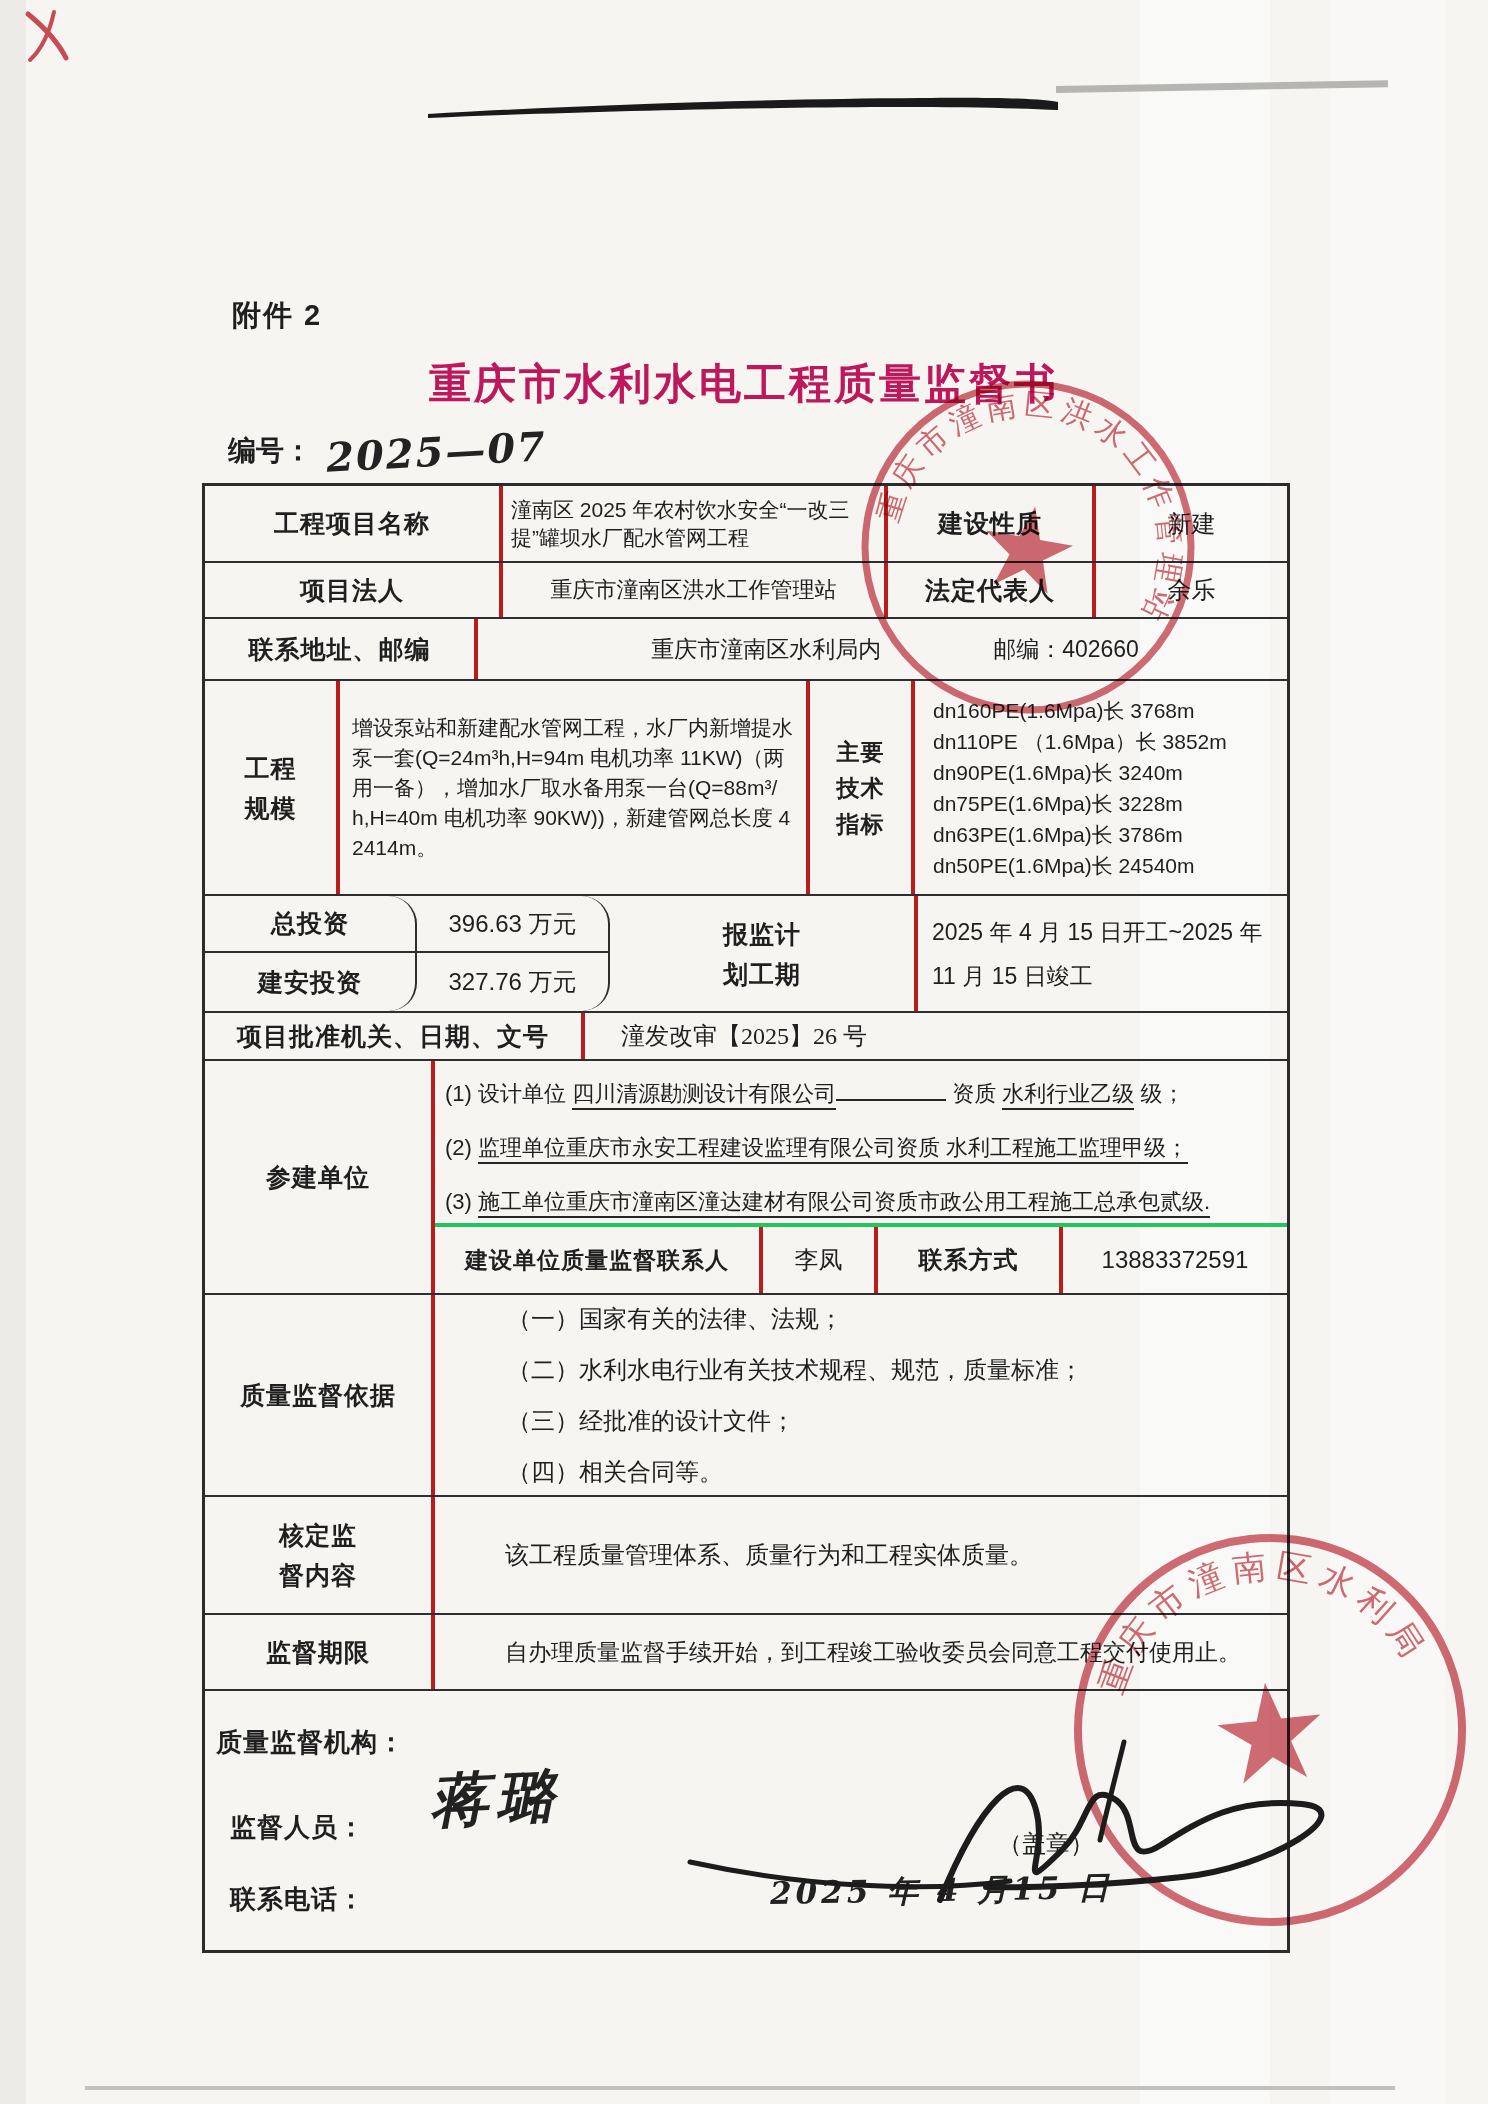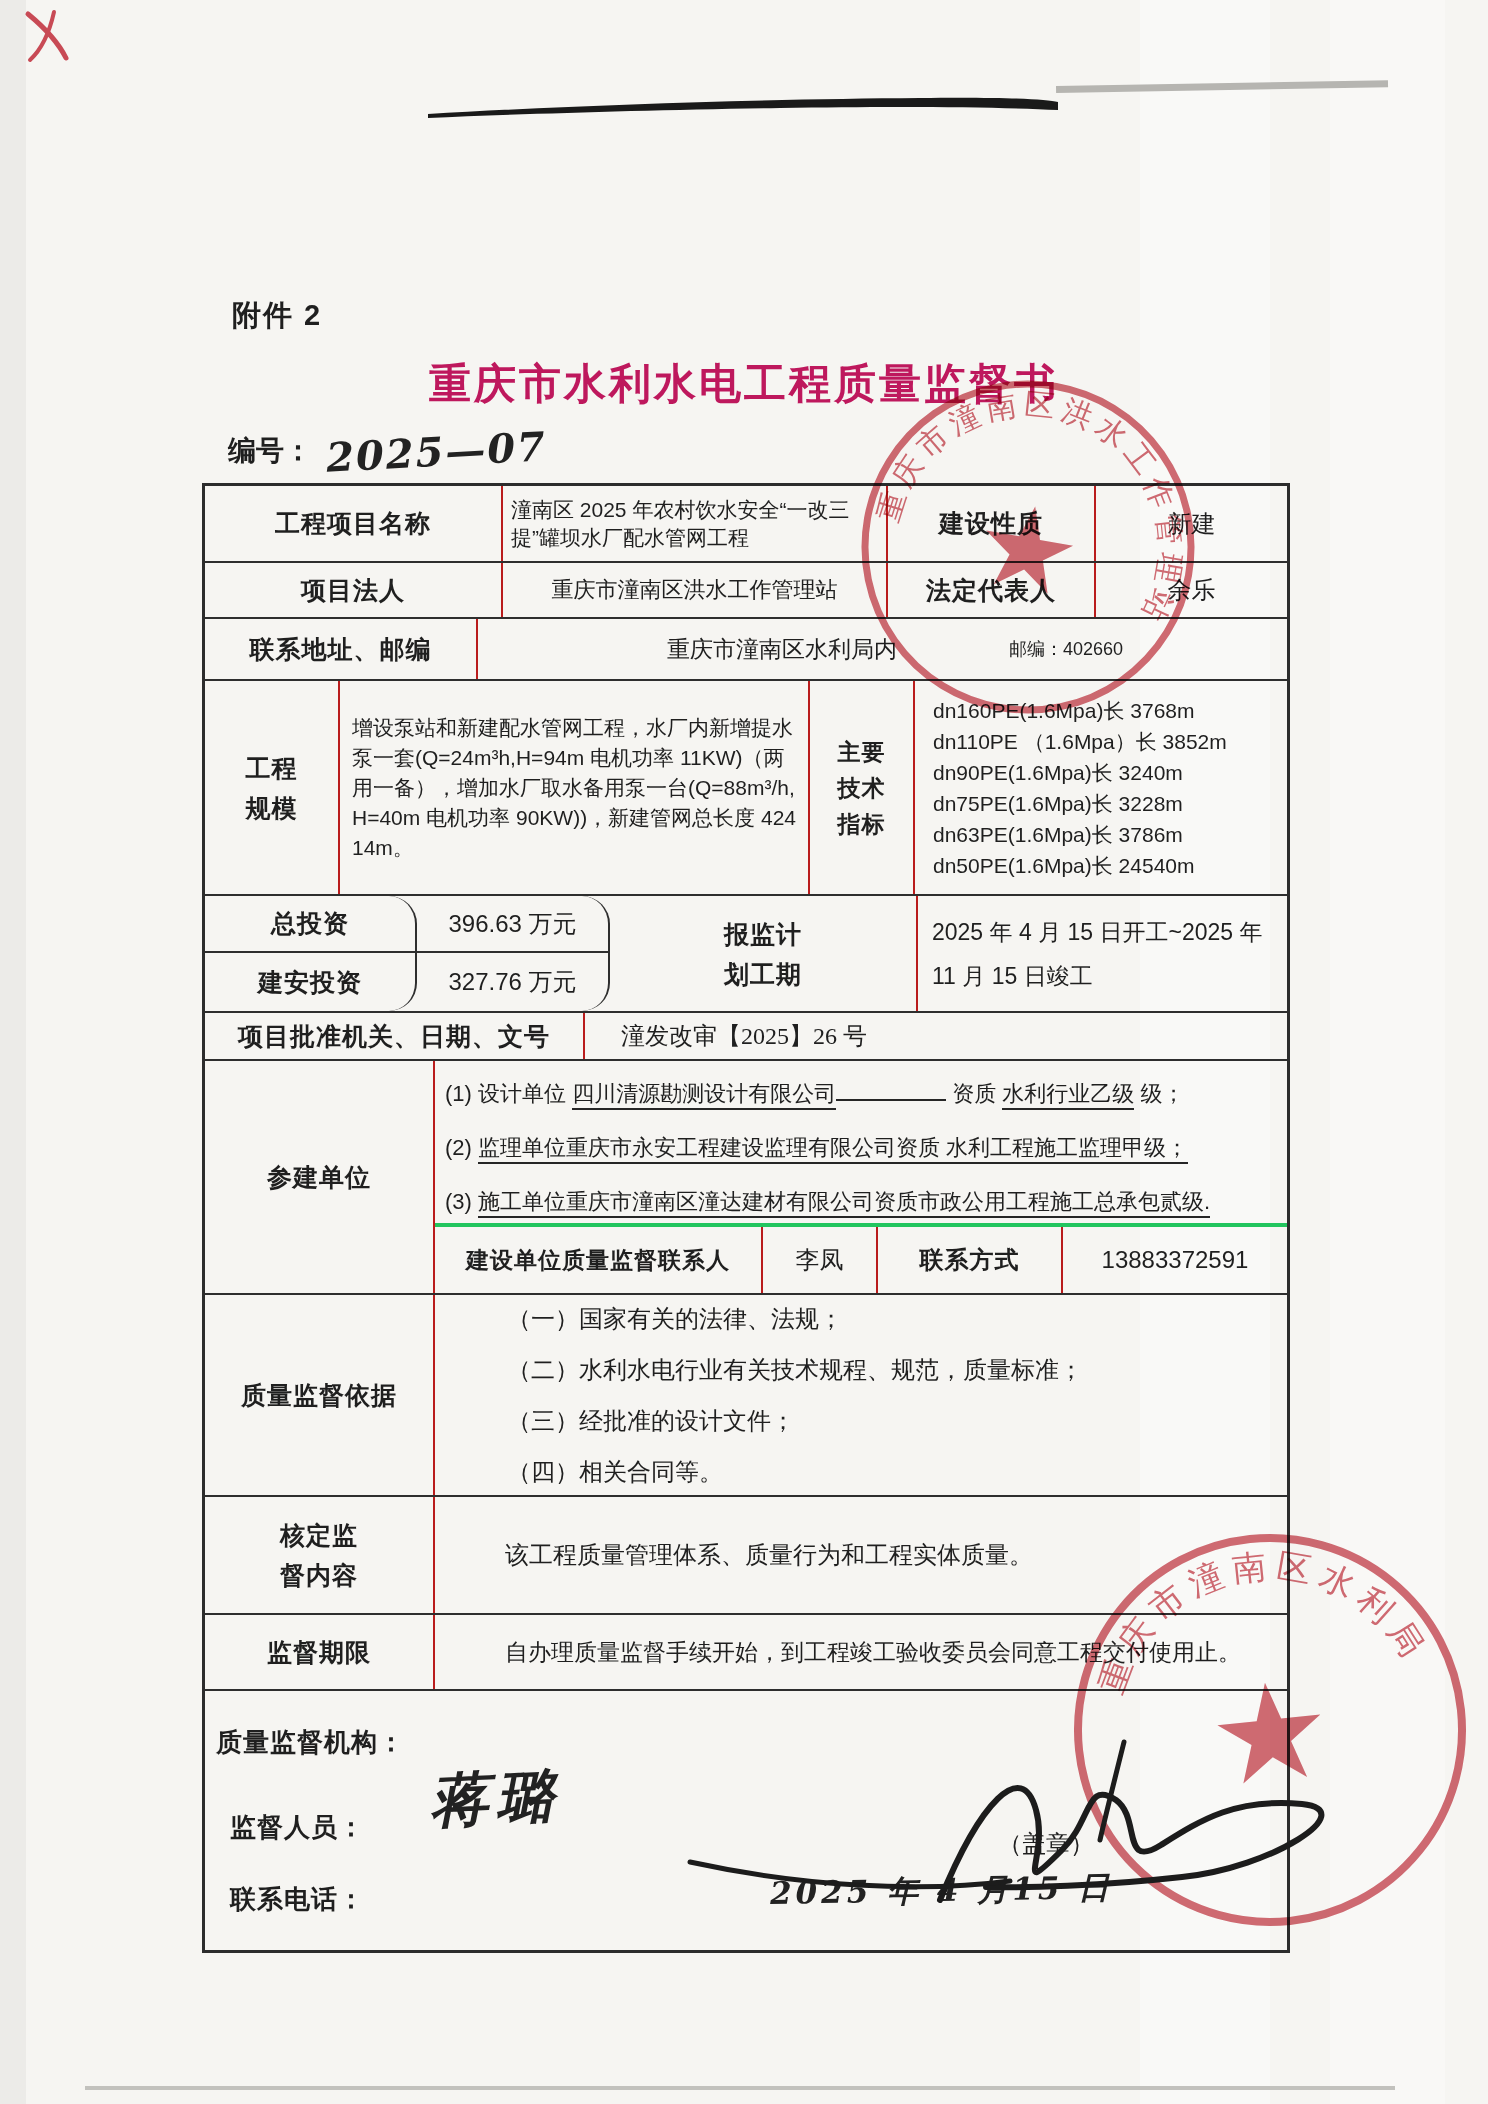--- a/index.html
+++ b/index.html
@@ -9,21 +9,21 @@
   .hdr-attach{position:absolute;left:232px;top:296px;font-size:29px;font-weight:600;letter-spacing:2px;}
   .hdr-title{position:absolute;left:0;top:356px;width:100%;text-align:center;font-size:42px;
              font-weight:bold;letter-spacing:3px;color:#be185d;}
   .serial{position:absolute;left:228px;top:428px;font-size:28px;font-weight:600;}
   .hand{font-family:"DejaVu Serif","Liberation Serif",serif;font-style:italic;font-weight:600;color:#222;}
   .serial .hand{display:inline-block;font-size:40px;transform:rotate(-3deg);margin-left:14px;vertical-align:-6px;letter-spacing:2px;}
 
   .tbl{position:absolute;left:202px;top:483px;width:1082px;border:3px solid #2c2c2c;background:transparent;}
   .row{display:flex;border-bottom:2px solid #2e2e2e;box-sizing:border-box;}
   .row:last-child{border-bottom:none;}
-  .c{box-sizing:border-box;border-right:2px solid #b91c1c;display:flex;flex-direction:column;
+  .c{box-sizing:border-box;border-right:4px solid #b91c1c;display:flex;flex-direction:column;
      align-items:center;justify-content:center;text-align:center;padding:2px 8px;}
   .c.last{border-right:none;}
   .c.hleft{align-items:flex-start;text-align:left;}
   .stack{display:flex;flex-direction:column;border-right:2px solid #2e2e2e;box-sizing:border-box;border-radius:28px;}
   .scell{display:flex;align-items:center;justify-content:center;box-sizing:border-box;text-align:center;}
   .vstack{display:flex;flex-direction:column;box-sizing:border-box;}
   .hrow{display:flex;box-sizing:border-box;}
   .lab{font-size:25px;font-weight:600;letter-spacing:1px;}
   .val{font-size:24px;font-weight:500;}
   .lline{display:block;}
@@ -75,21 +75,21 @@
       <div class="c lab" style="width:298px;">项目法人</div>
       <div class="c val" style="width:385px;font-size:22px;">重庆市潼南区洪水工作管理站</div>
       <div class="c lab" style="width:208px;">法定代表人</div>
       <div class="c val last" style="width:191px;">余乐</div>
     </div>
 
     <div class="row" style="height:62px;">
       <div class="c lab" style="width:273px;">联系地址、邮编</div>
       <div class="c last hleft" style="width:784px;flex-direction:row;align-items:center;">
         <span class="val" style="margin-left:50px;font-size:23px;">重庆市潼南区水利局内</span>
-        <span class="val" style="margin-left:112px;font-size:18px;">邮编：402660</span>
+        <span class="val" style="margin-left:112px;font-size:23px;">邮编：402660</span>
       </div>
     </div>
 
     <div class="row" style="height:215px;">
       <div class="c lab multi" style="width:135px;">
           <div class="lline">工程</div>
           <div class="lline">规模</div>
         </div>
       <div class="c hleft" style="width:470px;padding:0;">
         <div class="scale-text">增设泵站和新建配水管网工程，水厂内新增提水泵一套(Q=24m³h,H=94m 电机功率 11KW)（两用一备），增加水厂取水备用泵一台(Q=88m³/h,H=40m 电机功率 90KW))，新建管网总长度 42414m。</div>

